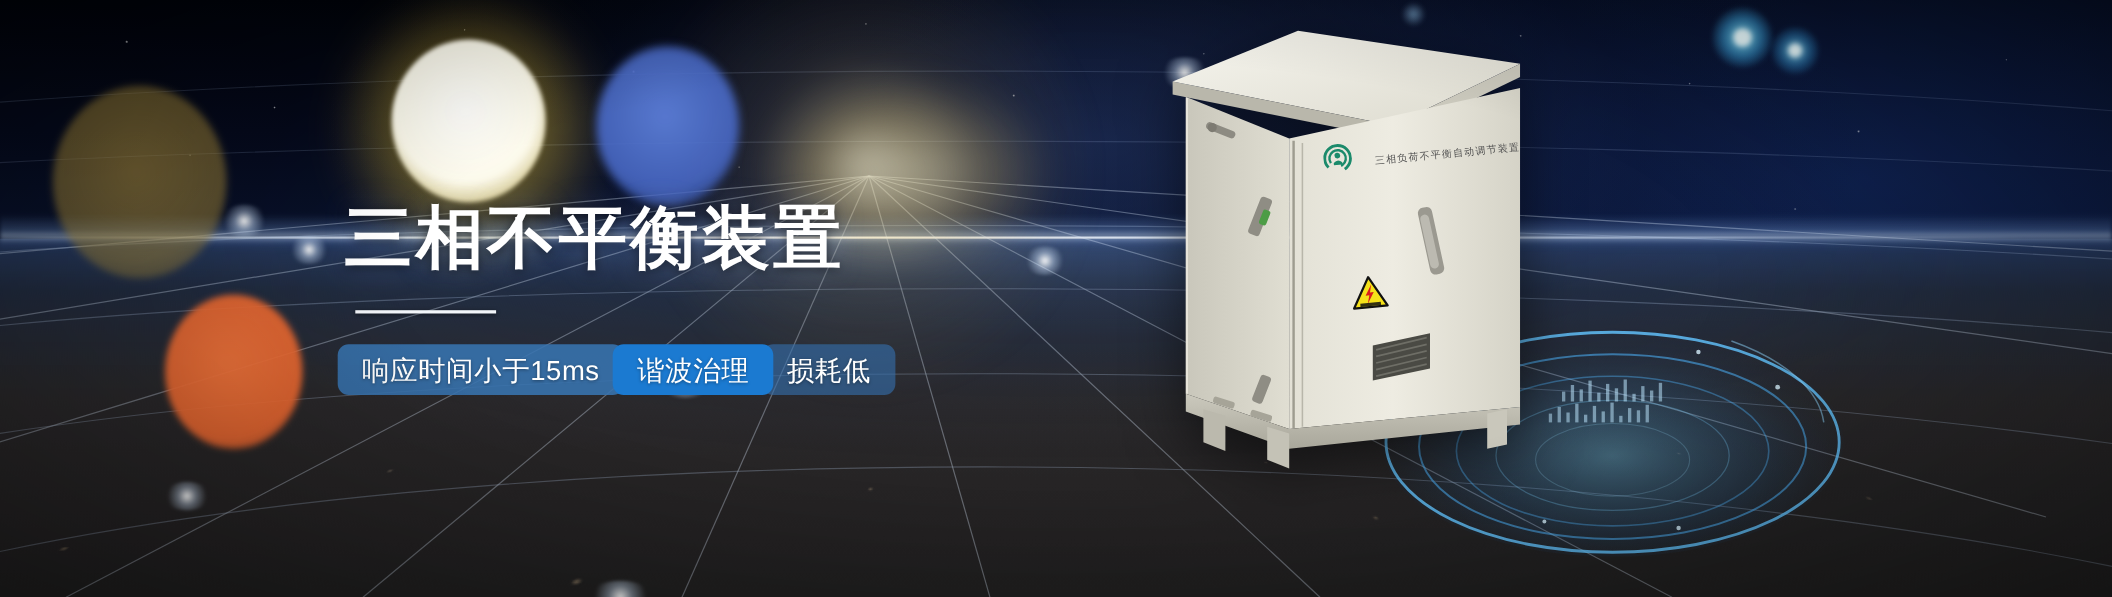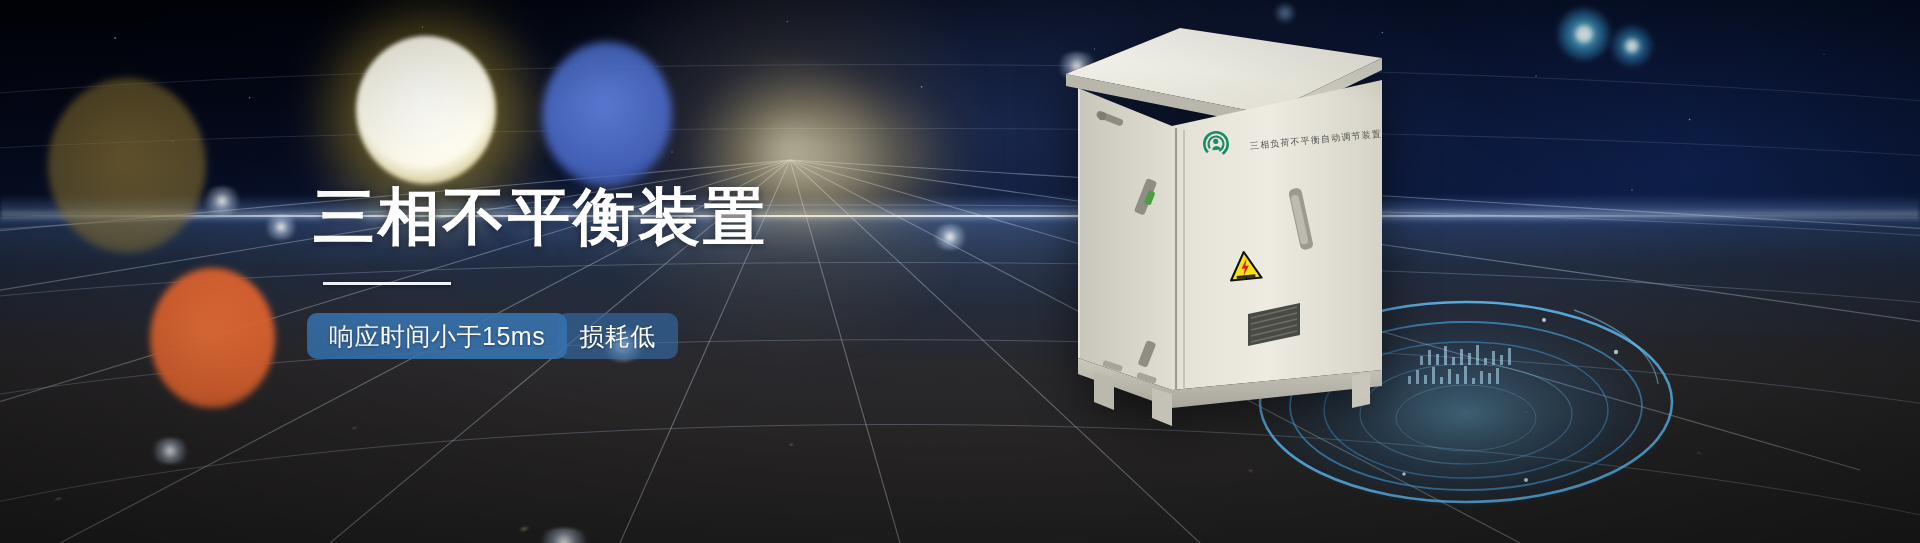--- a/index.html
+++ b/index.html
@@ -417,18 +417,19 @@
       <path d="M22.5 10 L15.5 21.5 L19.5 21.5 L17 30.5 L24.5 18.5 L20.5 18.5 Z" fill="#d81d1d"></path>
       <rect x="9" y="29.5" width="22" height="3.4" fill="#111111" opacity=".85"></rect>
     </svg>
   </div>
 
   <div class="copy">
     <div class="headline">三相不平衡装置</div>
     <div class="rule"></div>
     <div class="pills">
       <div class="pill pill-a">响应时间小于15ms</div>
+      <div class="pill pill-b">谐波治理</div>
       <div class="pill pill-c">损耗低</div>
     </div>
   </div>
 
   <div class="layer vignette"></div>
 </div>
 
 </body></html>

